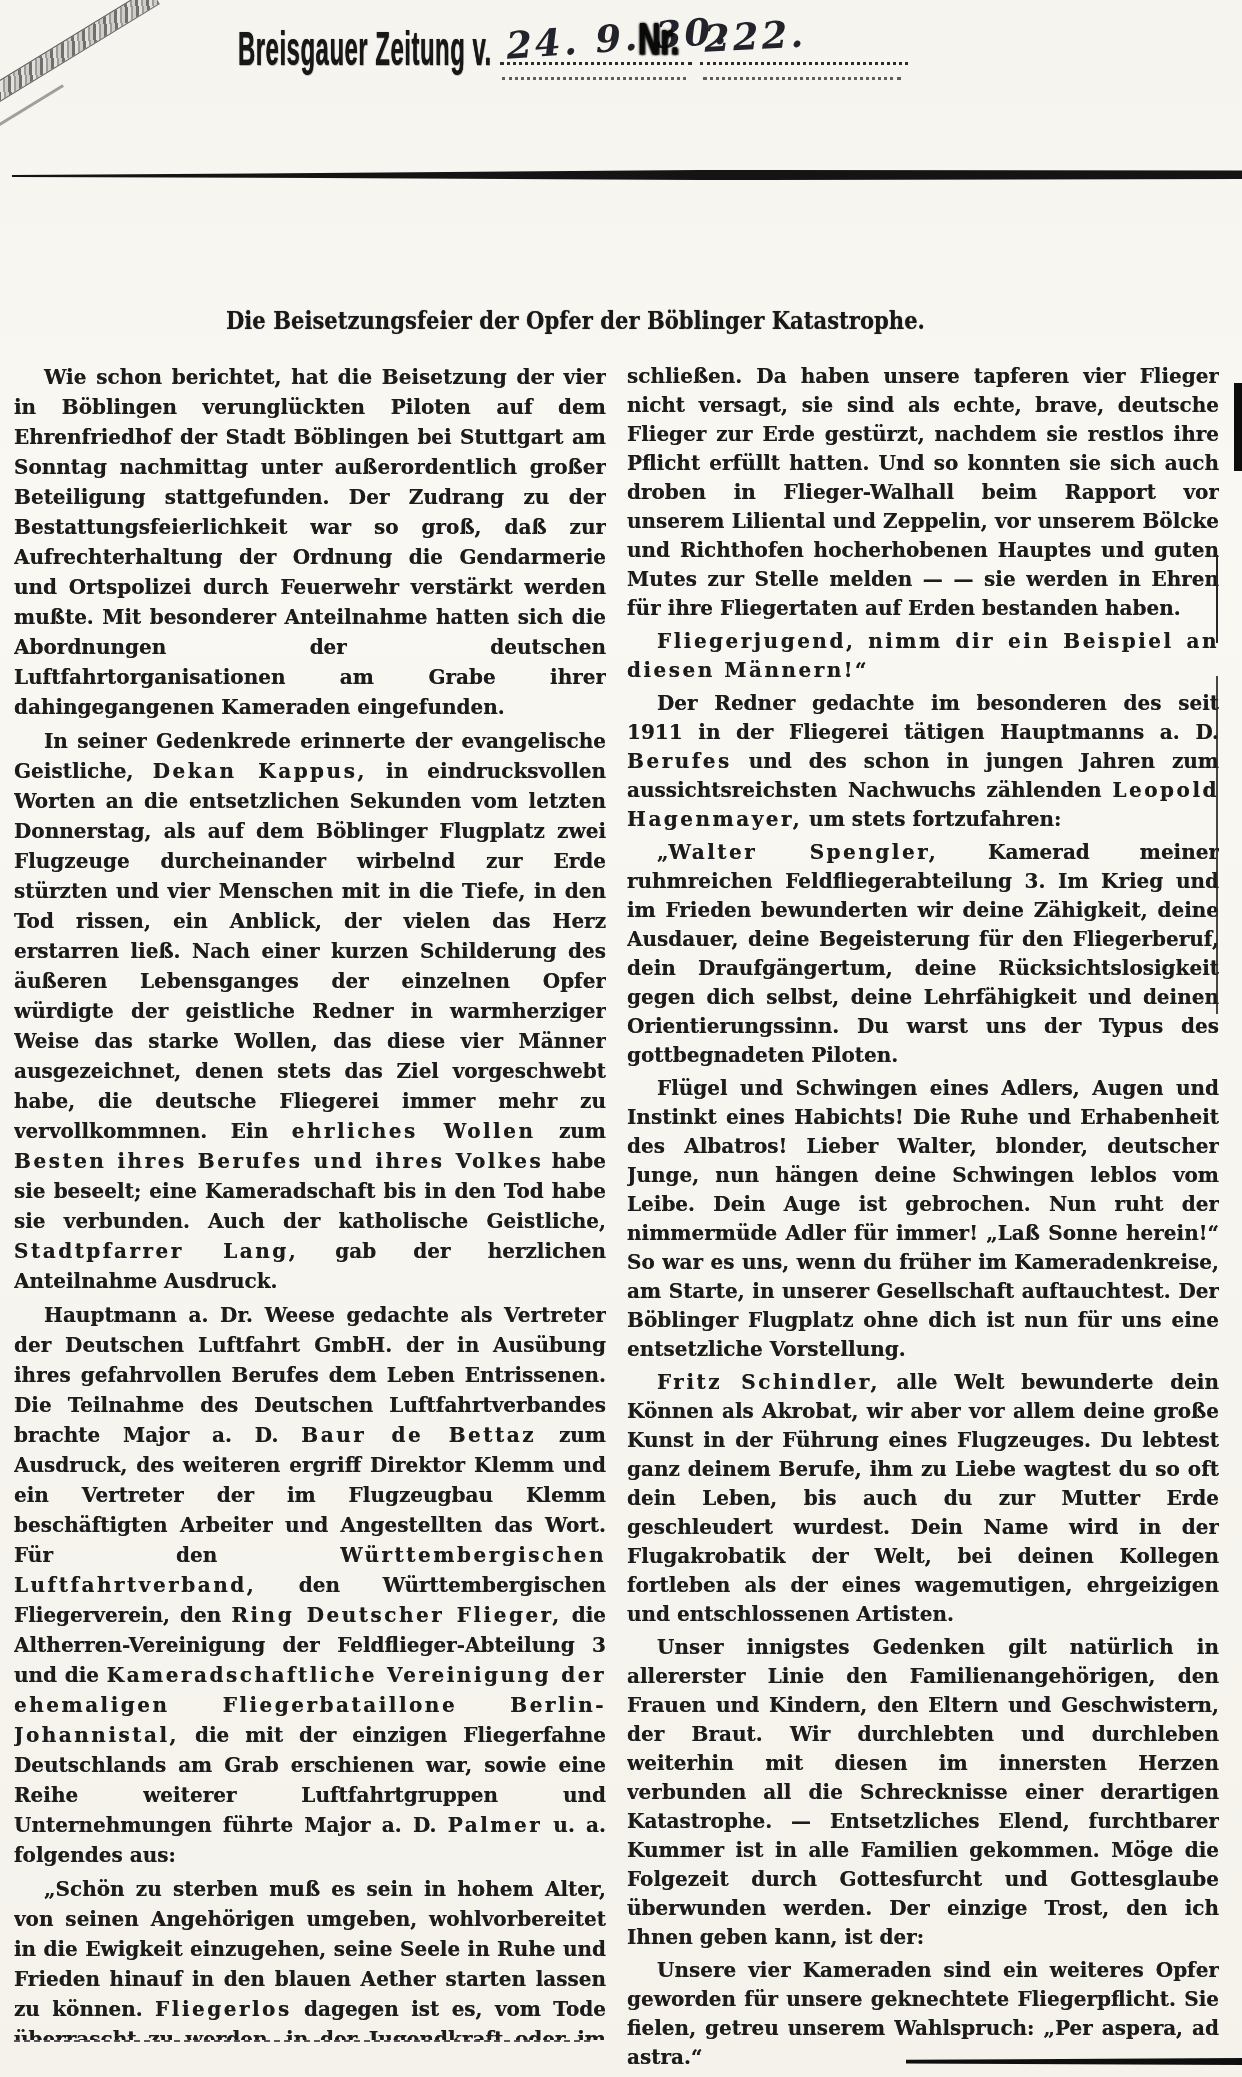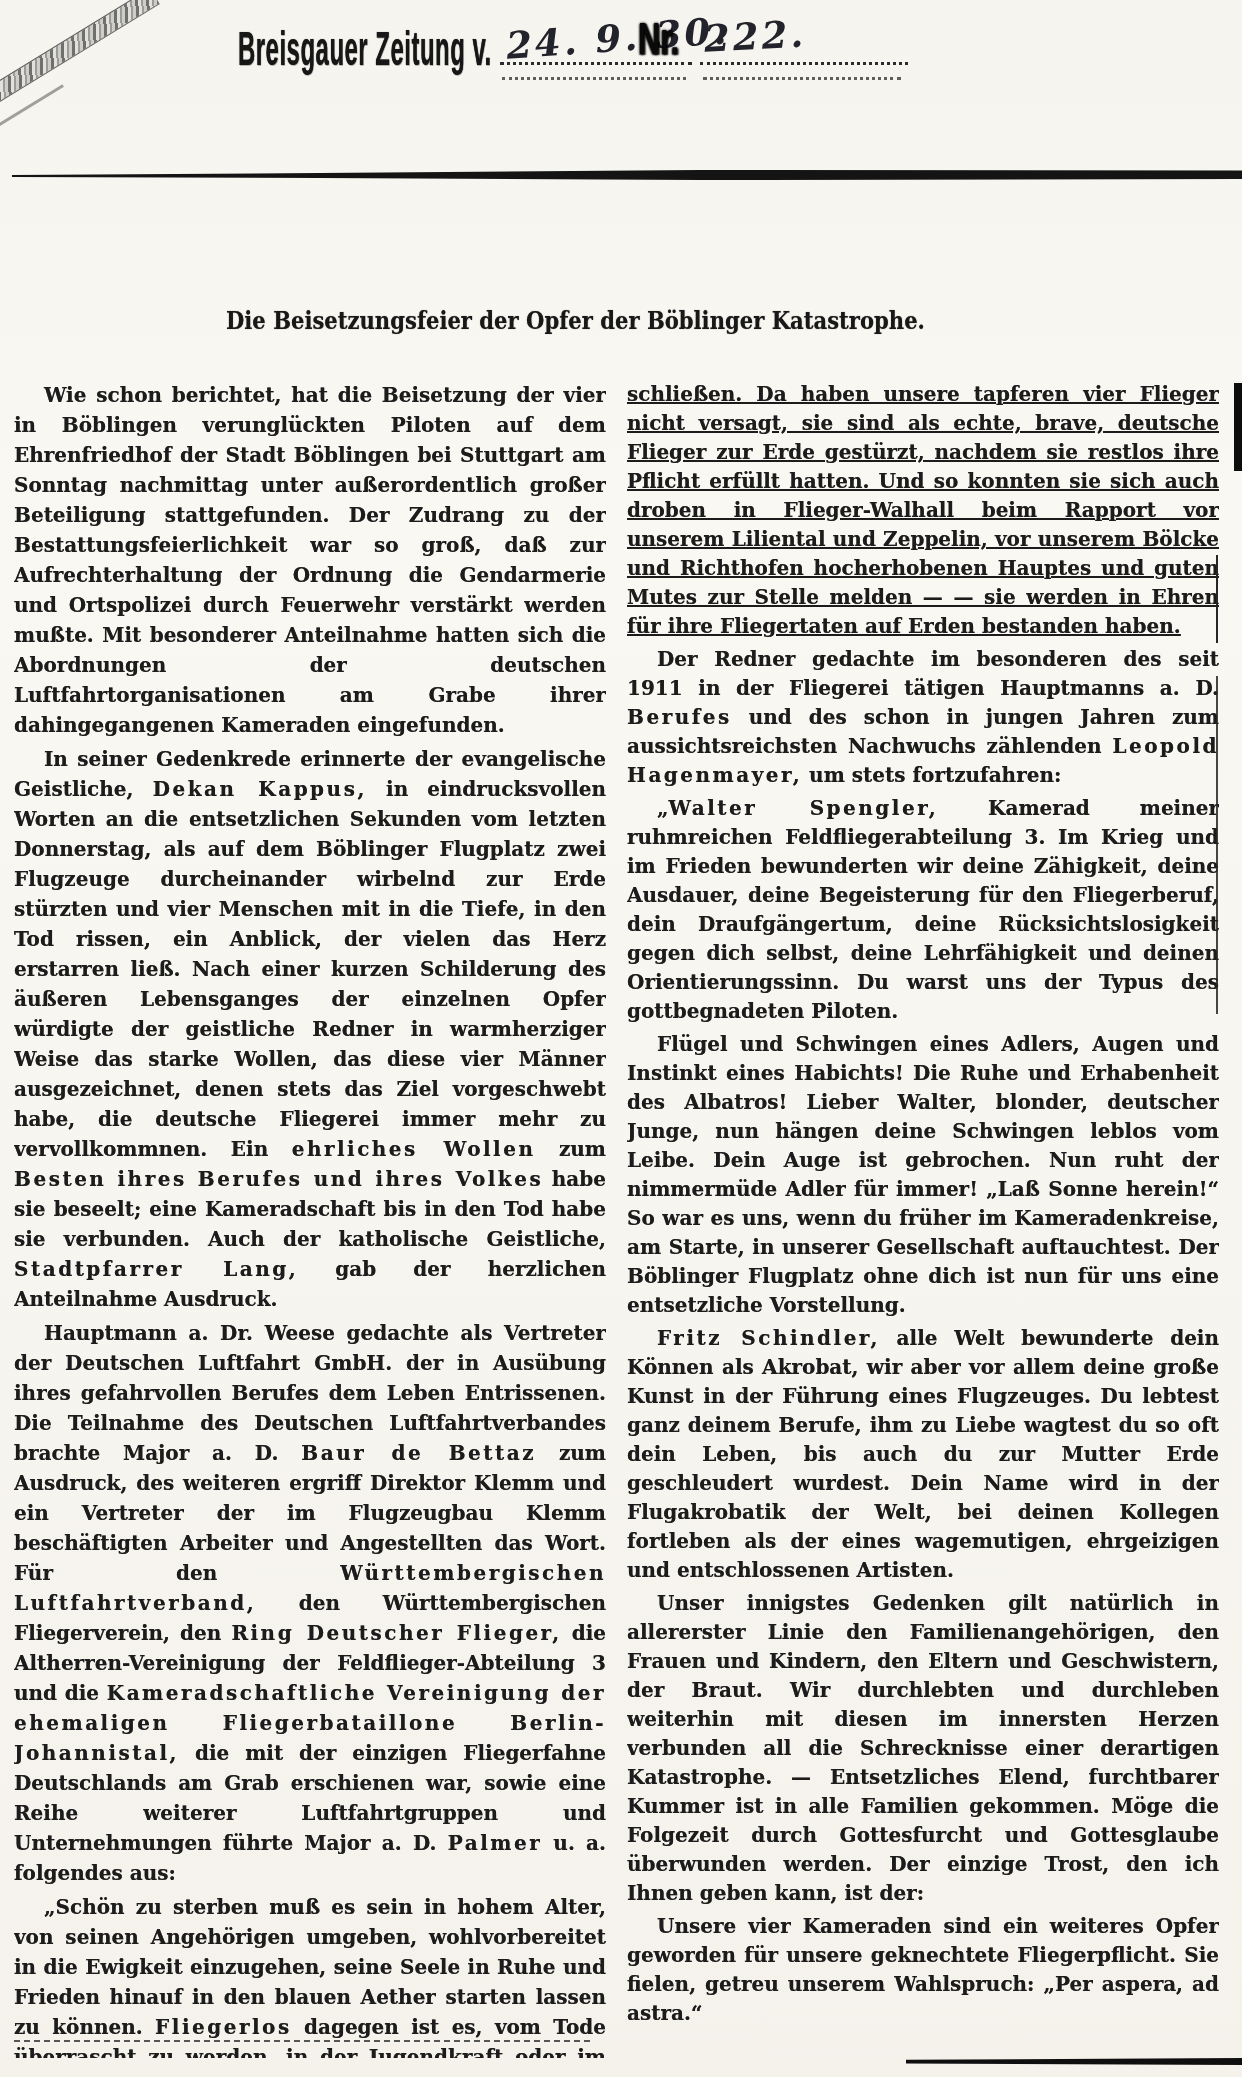--- a/index.html
+++ b/index.html
@@ -40,27 +40,27 @@
   .headline{position:absolute;left:56px;top:196px;width:1130px;margin:0;
         text-align:center;font-weight:700;font-size:63px;line-height:92px;
         letter-spacing:1px;color:#131313;white-space:nowrap;
         text-shadow:0 0 1px rgba(10,10,10,.7);}
   .subheadline{position:absolute;left:190px;top:306px;width:600px;margin:0;
         text-align:center;font-weight:700;font-size:24px;line-height:30px;
         transform:scaleX(.88);transform-origin:center top;white-space:nowrap;
         color:#181818;text-shadow:0 0 1px rgba(10,10,10,.6);}
 
   
-  .col{position:absolute;top:380px;width:592px;overflow:hidden;
+  .col{position:absolute;top:362px;width:592px;overflow:hidden;
         font-weight:700;color:#1c1c1c;text-align:justify;
         text-shadow:0 0 0.5px rgba(20,20,20,.65);}
   .col.left{left:14px;height:1678px;font-size:20px;line-height:30px;}
   .col.right{left:627px;height:1706px;font-size:20px;line-height:29px;}
   .col p{margin:0 0 4px 0;text-indent:30px;}
-  .col p.noindent{text-indent:0;text-decoration:underline;}
+  .col p.noindent{text-indent:0;}
   .gesperrt{letter-spacing:2.5px;}
 
   
   .edge-bar{position:absolute;left:1234px;top:383px;width:8px;height:88px;background:#0d0d0d;}
   .vrule{position:absolute;width:2px;background:#262626;}
   .vrule.v1{left:1216px;top:555px;height:88px;}
   .vrule.v2{left:1216px;top:676px;height:338px;opacity:.85;}
   .dash-bottom{position:absolute;left:14px;top:2040px;width:576px;height:0;
         border-top:2px dashed #3b3b3b;opacity:.85;}
   .thick-bottom{position:absolute;left:906px;top:2058px;width:336px;height:7px;background:#0f0f0f;
@@ -90,20 +90,21 @@
   <h2 class="subheadline">Die Beisetzungsfeier der Opfer der Böblinger Katastrophe.</h2>
 
   <div class="col left">
       <p><span>Wie schon berichtet, hat die Beisetzung der vier in Böblingen verunglückten Piloten auf dem Ehrenfriedhof der Stadt Böblingen bei Stuttgart am Sonntag nachmittag unter außerordentlich großer Beteiligung stattgefunden. Der Zudrang zu der Bestattungsfeierlichkeit war so groß, daß zur Aufrechterhaltung der Ordnung die Gendarmerie und Ortspolizei durch Feuerwehr verstärkt werden mußte. Mit besonderer Anteilnahme hatten sich die Abordnungen der deutschen Luftfahrtorganisationen am Grabe ihrer dahingegangenen Kameraden eingefunden.</span></p>
       <p><span>In seiner Gedenkrede erinnerte der evangelische Geistliche, </span><span class="gesperrt">Dekan Kappus,</span><span> in eindrucksvollen Worten an die entsetzlichen Sekunden vom letzten Donnerstag, als auf dem Böblinger Flugplatz zwei Flugzeuge durcheinander wirbelnd zur Erde stürzten und vier Menschen mit in die Tiefe, in den Tod rissen, ein Anblick, der vielen das Herz erstarren ließ. Nach einer kurzen Schilderung des äußeren Lebensganges der einzelnen Opfer würdigte der geistliche Redner in warmherziger Weise das starke Wollen, das diese vier Männer ausgezeichnet, denen stets das Ziel vorgeschwebt habe, die deutsche Fliegerei immer mehr zu vervollkommnen. Ein </span><span class="gesperrt">ehrliches Wollen</span><span> zum </span><span class="gesperrt">Besten ihres Berufes und ihres Volkes</span><span> habe sie beseelt; eine Kameradschaft bis in den Tod habe sie verbunden. Auch der katholische Geistliche, </span><span class="gesperrt">Stadtpfarrer Lang,</span><span> gab der herzlichen Anteilnahme Ausdruck.</span></p>
       <p><span>Hauptmann a. Dr. Weese gedachte als Vertreter der Deutschen Luftfahrt GmbH. der in Ausübung ihres gefahrvollen Berufes dem Leben Entrissenen. Die Teilnahme des Deutschen Luftfahrtverbandes brachte Major a. D. </span><span class="gesperrt">Baur de Bettaz</span><span> zum Ausdruck, des weiteren ergriff Direktor Klemm und ein Vertreter der im Flugzeugbau Klemm beschäftigten Arbeiter und Angestellten das Wort. Für den </span><span class="gesperrt">Württembergischen Luftfahrtverband,</span><span> den Württembergischen Fliegerverein, den </span><span class="gesperrt">Ring Deutscher Flieger,</span><span> die Altherren-Vereinigung der Feldflieger-Abteilung 3 und die </span><span class="gesperrt">Kameradschaftliche Vereinigung der ehemaligen Fliegerbataillone Berlin-Johannistal,</span><span> die mit der einzigen Fliegerfahne Deutschlands am Grab erschienen war, sowie eine Reihe weiterer Luftfahrtgruppen und Unternehmungen führte Major a. D. </span><span class="gesperrt">Palmer</span><span> u. a. folgendes aus:</span></p>
       <p><span>„Schön zu sterben muß es sein in hohem Alter, von seinen Angehörigen umgeben, wohlvorbereitet in die Ewigkeit einzugehen, seine Seele in Ruhe und Frieden hinauf in den blauen Aether starten lassen zu können. </span><span class="gesperrt">Fliegerlos</span><span> dagegen ist es, vom Tode überrascht zu werden, in der Jugendkraft oder im besten Mannesalter, mitten aus den Sielen heraus, die Hand am Steuerknüppel.</span></p>
     </div>
   <div class="col right">
       <p class="noindent"><span>schließen. Da haben unsere tapferen vier Flieger nicht versagt, sie sind als echte, brave, deutsche Flieger zur Erde gestürzt, nachdem sie restlos ihre Pflicht erfüllt hatten. Und so konnten sie sich auch droben in Flieger-Walhall beim Rapport vor unserem Liliental und Zeppelin, vor unserem Bölcke und Richthofen hocherhobenen Hauptes und guten Mutes zur Stelle melden — — sie werden in Ehren für ihre Fliegertaten auf Erden bestanden haben.</span></p>
+      <p><span class="gesperrt">Fliegerjugend, nimm dir ein Beispiel an diesen Männern!“</span></p>
       <p><span>Der Redner gedachte im besonderen des seit 1911 in der Fliegerei tätigen Hauptmanns a. D. </span><span class="gesperrt">Berufes</span><span> und des schon in jungen Jahren zum aussichtsreichsten Nachwuchs zählenden </span><span class="gesperrt">Leopold Hagenmayer,</span><span> um stets fortzufahren:</span></p>
       <p><span>„</span><span class="gesperrt">Walter Spengler,</span><span> Kamerad meiner ruhmreichen Feldfliegerabteilung 3. Im Krieg und im Frieden bewunderten wir deine Zähigkeit, deine Ausdauer, deine Begeisterung für den Fliegerberuf, dein Draufgängertum, deine Rücksichtslosigkeit gegen dich selbst, deine Lehrfähigkeit und deinen Orientierungssinn. Du warst uns der Typus des gottbegnadeten Piloten.</span></p>
       <p><span>Flügel und Schwingen eines Adlers, Augen und Instinkt eines Habichts! Die Ruhe und Erhabenheit des Albatros! Lieber Walter, blonder, deutscher Junge, nun hängen deine Schwingen leblos vom Leibe. Dein Auge ist gebrochen. Nun ruht der nimmermüde Adler für immer! „Laß Sonne herein!“ So war es uns, wenn du früher im Kameradenkreise, am Starte, in unserer Gesellschaft auftauchtest. Der Böblinger Flugplatz ohne dich ist nun für uns eine entsetzliche Vorstellung.</span></p>
       <p><span class="gesperrt">Fritz Schindler,</span><span> alle Welt bewunderte dein Können als Akrobat, wir aber vor allem deine große Kunst in der Führung eines Flugzeuges. Du lebtest ganz deinem Berufe, ihm zu Liebe wagtest du so oft dein Leben, bis auch du zur Mutter Erde geschleudert wurdest. Dein Name wird in der Flugakrobatik der Welt, bei deinen Kollegen fortleben als der eines wagemutigen, ehrgeizigen und entschlossenen Artisten.</span></p>
       <p><span>Unser innigstes Gedenken gilt natürlich in allererster Linie den Familienangehörigen, den Frauen und Kindern, den Eltern und Geschwistern, der Braut. Wir durchlebten und durchleben weiterhin mit diesen im innersten Herzen verbunden all die Schrecknisse einer derartigen Katastrophe. — Entsetzliches Elend, furchtbarer Kummer ist in alle Familien gekommen. Möge die Folgezeit durch Gottesfurcht und Gottesglaube überwunden werden. Der einzige Trost, den ich Ihnen geben kann, ist der:</span></p>
       <p><span>Unsere vier Kameraden sind ein weiteres Opfer geworden für unsere geknechtete Fliegerpflicht. Sie fielen, getreu unserem Wahlspruch: „Per aspera, ad astra.“</span></p>
     </div>
 
   <div class="edge-bar"></div>
   <div class="vrule v1"></div>

